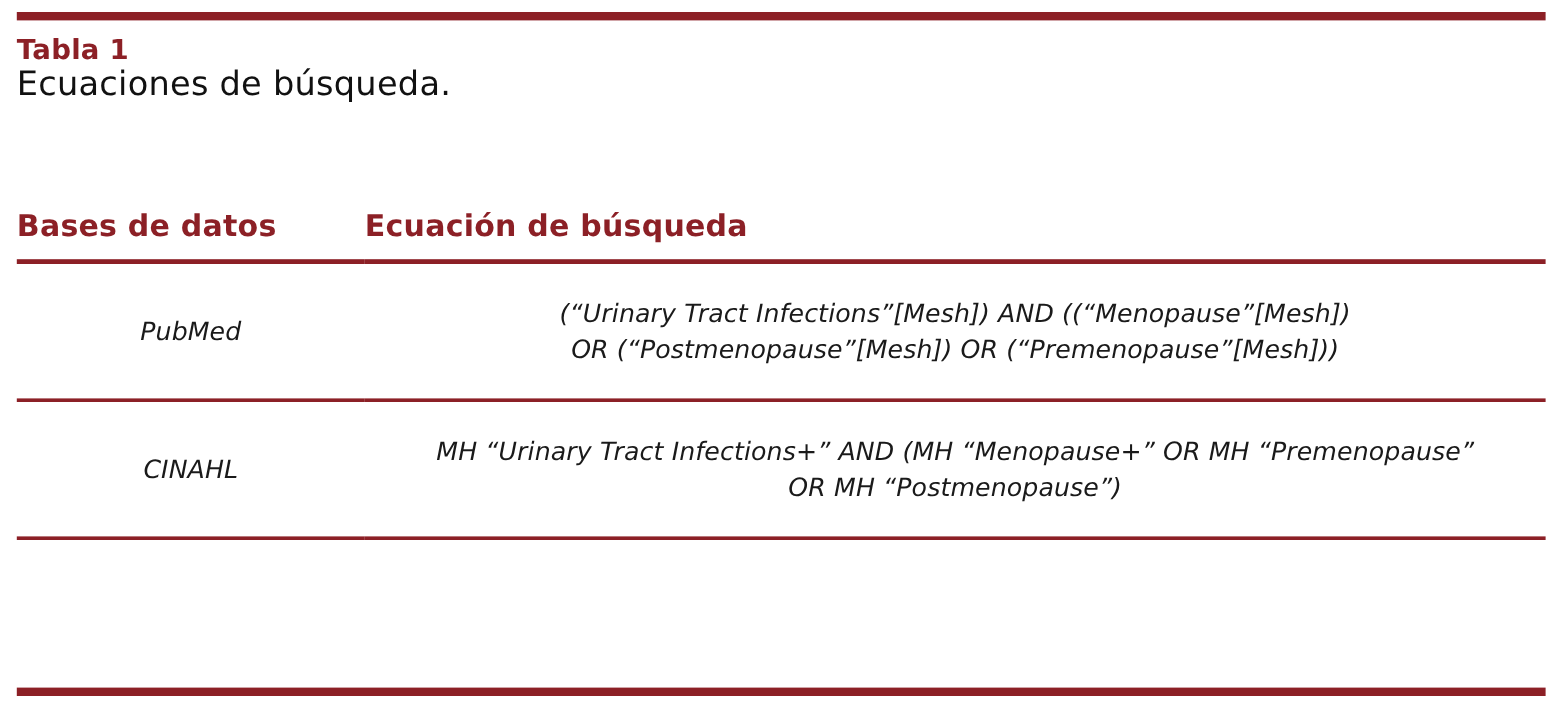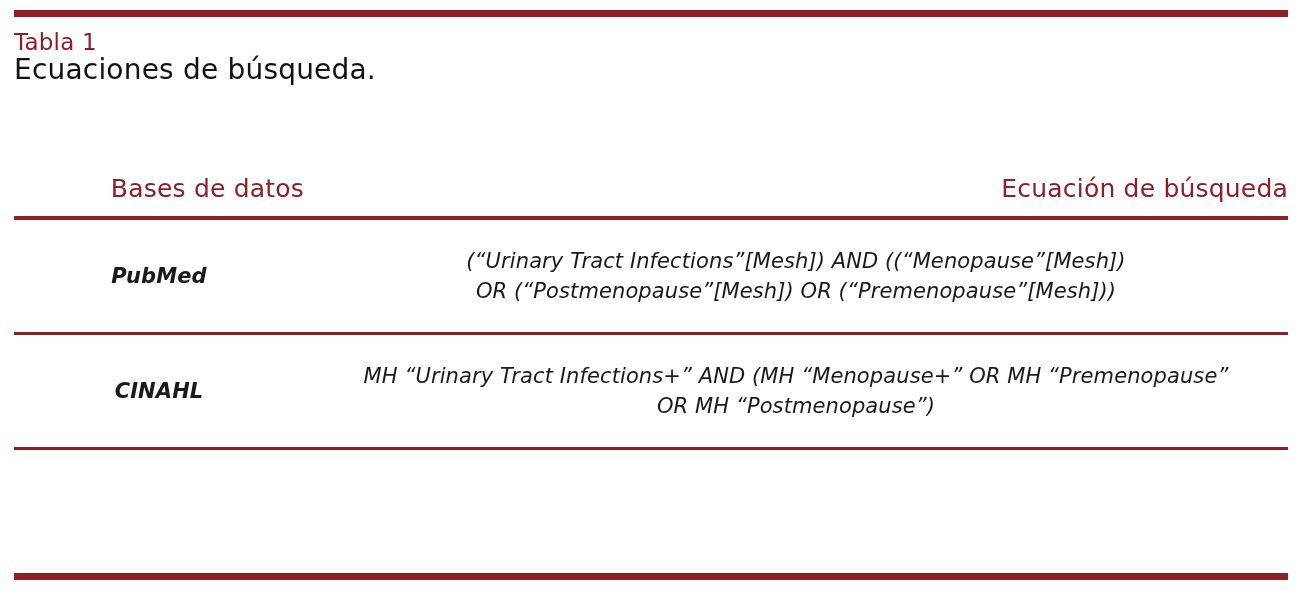--- a/index.html
+++ b/index.html
@@ -36,20 +36,21 @@
     position: absolute;
     left: 14px;
     top: 28px;
     width: 900px;
   }
   .caption-label {
     color: #8c2026;
     font-size: 23px;
     line-height: 28px;
     letter-spacing: 0.2px;
+    font-weight: bold;
   }
   .caption-text {
     color: #111111;
     font-size: 28px;
     line-height: 28px;
     letter-spacing: 0.2px;
   }
 
   
   .table {
@@ -64,42 +65,42 @@
   .table col.c2 { width: 984px; }
 
   .table th, .table td {
     padding: 0;
     vertical-align: middle;
   }
 
   .head-row th {
     height: 56px;
     color: #8c2026;
-    font-weight: normal;
+    font-weight: bold;
     font-size: 25px;
-    text-align: right;
+    text-align: left;
     letter-spacing: 0.2px;
   }
   .head-row {
     border-bottom: 4px solid #8c2026;
   }
 
   .body-row {
     border-bottom: 3px solid #8c2026;
   }
   .body-row td {
     height: 92px;
     font-style: italic;
     font-size: 21px;
     line-height: 30px;
     letter-spacing: 0.1px;
   }
   .cell-db {
     text-align: center;
-    font-weight: bold;
+    font-weight: normal;
     font-size: 22px;
   }
   .cell-eq {
     text-align: center;
     padding: 10px 22px !important;
   }
   .cell-eq .line {
     display: block;
     white-space: nowrap;
   }

